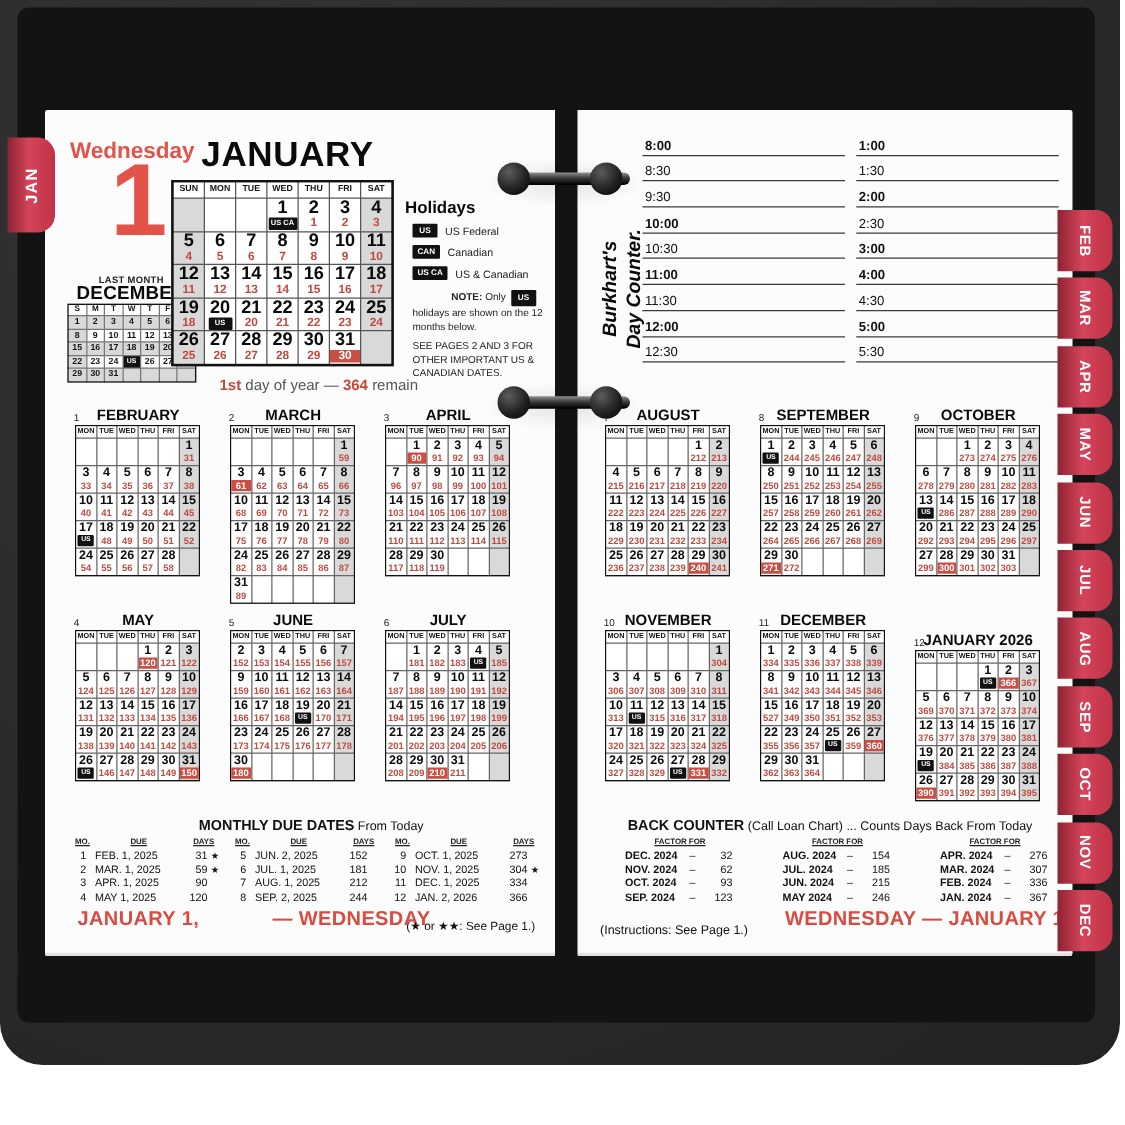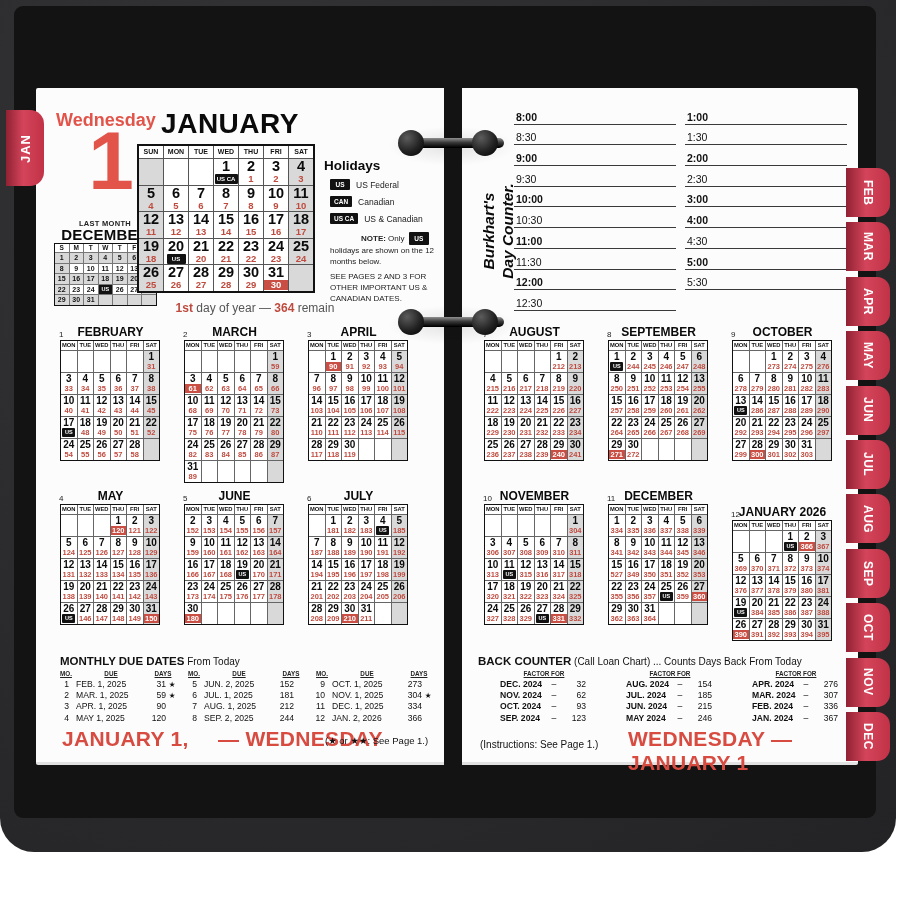--- a/index.html
+++ b/index.html
@@ -92,40 +92,40 @@
   .mcell.mh{height:8.5px;font-size:5.8px;font-weight:bold;line-height:8.5px;color:#111;}
   .mcell.mday{height:21px;}
   .mcell.sat{background:#d9d9d9;}
   .mcell.mh.sat{background:#fff;}
   .md{font-weight:bold;font-size:10px;line-height:11.5px;color:#0a0a0a;}
   .ms{font-size:7.5px;line-height:9px;font-weight:bold;color:var(--count-red);}
   .ms.usbox{background:#111;color:#fff;width:13px;margin:0 auto;border-radius:1px;font-size:5.5px;}
   .ms.hlbox{background:var(--hl-red);color:#fff;}
 
   
-  .table-title{position:absolute;font-size:10px;color:#111;}
+  .table-title{position:absolute;text-align:center;font-size:10px;color:#111;}
   .table-title b{font-size:11.5px;font-weight:bold;}
   .tgroup{position:absolute;width:120px;}
   .thead{display:flex;font-size:6.3px;font-weight:bold;color:#222;margin-bottom:2px;}
   .thead span{text-decoration:underline;}
   .thead .h-mo{width:16px;text-align:center;}
   .thead .h-due{flex:1;text-align:center;}
   .thead .h-days{width:30px;text-align:center;}
   .trow{display:flex;font-size:8.6px;color:#111;line-height:11.2px;}
   .t-mo{width:14px;text-align:right;padding-right:3px;}
   .t-due{flex:1;text-align:left;padding-left:4px;}
   .t-days{width:22px;text-align:right;}
   .t-star{width:12px;text-align:center;font-size:7.5px;}
   .fhead{font-size:6.3px;font-weight:bold;color:#222;text-align:center;text-decoration:underline;margin-bottom:2px;}
   .frow{display:flex;font-size:8.6px;color:#111;line-height:11.2px;}
   .f-mon{width:56px;text-align:left;padding-left:8px;font-weight:bold;}
   .f-dash{width:12px;text-align:center;}
   .f-val{width:26px;text-align:right;}
 
-  .footer-big{position:absolute;font-size:21px;font-weight:bold;color:var(--footer-red);letter-spacing:0.3px;}
+  .footer-big{position:absolute;font-size:16px;font-weight:bold;color:var(--footer-red);letter-spacing:0.3px;}
   .footer-note{position:absolute;font-size:9.5px;color:#111;}
 
   
   .sched-col{position:absolute;top:104px;width:162px;}
   .srow{position:relative;height:20.7px;border-bottom:1.5px solid #3a3a3a;}
   .srow .time{position:absolute;left:2px;bottom:1px;font-size:10.5px;color:#111;}
   .srow .time.hour{font-weight:bold;}
   .brand{position:absolute;left:425px;top:210px;width:150px;height:42px;transform:rotate(-90deg);
     text-align:center;font-style:italic;font-weight:bold;font-size:15.5px;line-height:19px;color:#0a0a0a;}
 </style>
@@ -1930,23 +1930,20 @@
   <div>Day Counter.</div>
 </div>
 <div class="sched-col" style="left:514px;" id="sched-left">
     <div class="srow">
       <span class="time hour">8:00</span>
     </div>
     <div class="srow">
       <span class="time">8:30</span>
     </div>
     <div class="srow">
-      <span class="time hour">9:00</span>
-    </div>
-    <div class="srow">
       <span class="time">9:30</span>
     </div>
     <div class="srow">
       <span class="time hour">10:00</span>
     </div>
     <div class="srow">
       <span class="time">10:30</span>
     </div>
     <div class="srow">
       <span class="time hour">11:00</span>

